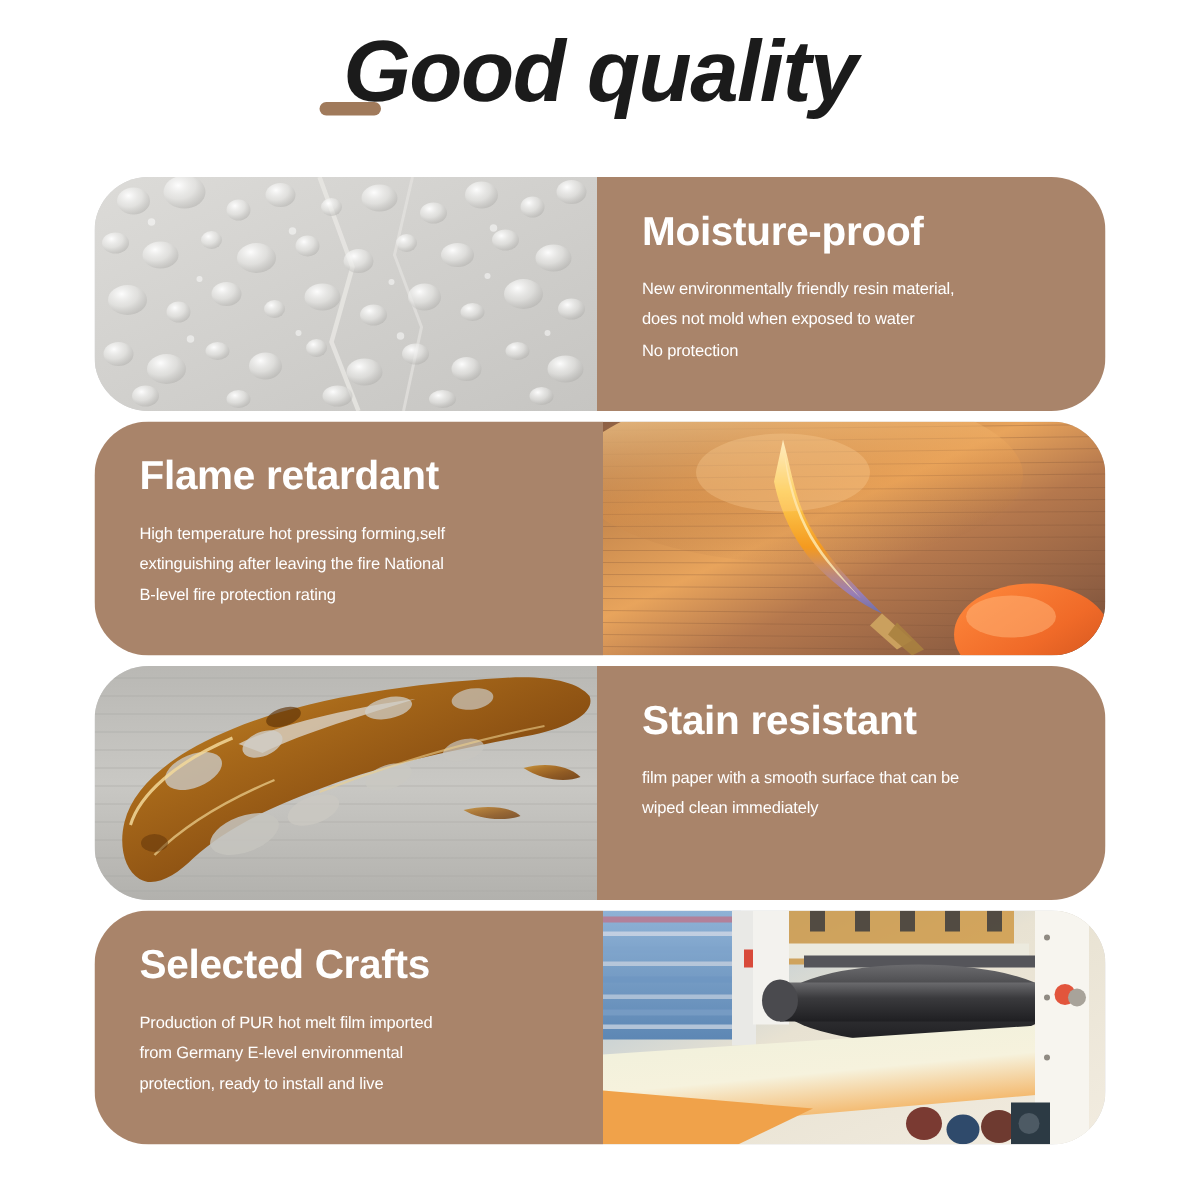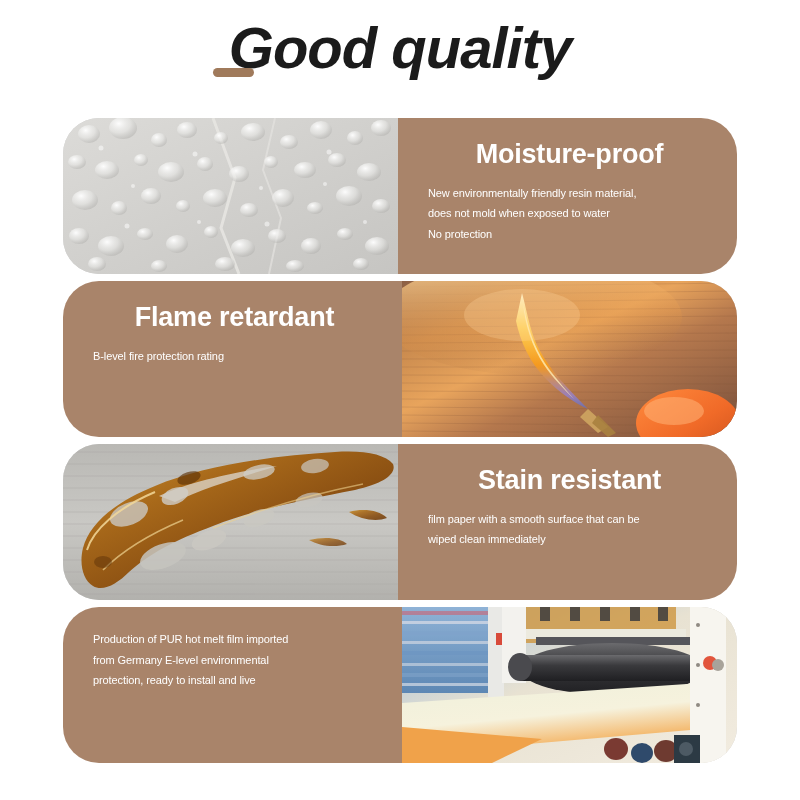--- a/index.html
+++ b/index.html
@@ -72,21 +72,20 @@
     color: #ffffff;
   }
 
   .panel h2 {
     font-size: 27px;
     font-weight: bold;
     line-height: 1.1;
     margin-bottom: 13px;
     letter-spacing: -0.2px;
     white-space: nowrap;
-    text-align: center;
   }
 
   .panel p {
     font-size: 11px;
     line-height: 20.5px;
     font-weight: normal;
     letter-spacing: -0.1px;
   }
 
   .photo {
@@ -199,20 +198,22 @@
         <h2>Moisture-proof</h2>
         <p>New environmentally friendly resin material,</p>
         <p>does not mold when exposed to water</p>
         <p>No protection</p>
       </div>
     </div>
 
     <div class="feature-row row-panel-left">
       <div class="panel">
         <h2>Flame retardant</h2>
+        <p>High temperature hot pressing forming,self</p>
+        <p>extinguishing after leaving the fire National</p>
         <p>B-level fire protection rating</p>
       </div>
       <div class="photo">
         <svg viewBox="0 0 335 156" preserveAspectRatio="none" aria-hidden="true">
           <defs>
             <linearGradient id="woodbg" x1="0" y1="0" x2="1" y2="1">
               <stop offset="0%" stop-color="#8c5f44"></stop>
               <stop offset="22%" stop-color="#c98a4e"></stop>
               <stop offset="42%" stop-color="#e8a45c"></stop>
               <stop offset="60%" stop-color="#b5784d"></stop>
@@ -329,20 +330,21 @@
       </div>
       <div class="panel">
         <h2>Stain resistant</h2>
         <p>film paper with a smooth surface that can be</p>
         <p>wiped clean immediately</p>
       </div>
     </div>
 
     <div class="feature-row row-panel-left">
       <div class="panel">
+        <h2>Selected Crafts</h2>
         <p>Production of PUR hot melt film imported</p>
         <p>from Germany E-level environmental</p>
         <p>protection, ready to install and live</p>
       </div>
       <div class="photo">
         <svg viewBox="0 0 335 156" preserveAspectRatio="none" aria-hidden="true">
           <defs>
             <linearGradient id="factorybg" x1="0" y1="0" x2="1" y2="1">
               <stop offset="0%" stop-color="#9fbcd8"></stop>
               <stop offset="45%" stop-color="#e8e2d2"></stop>

